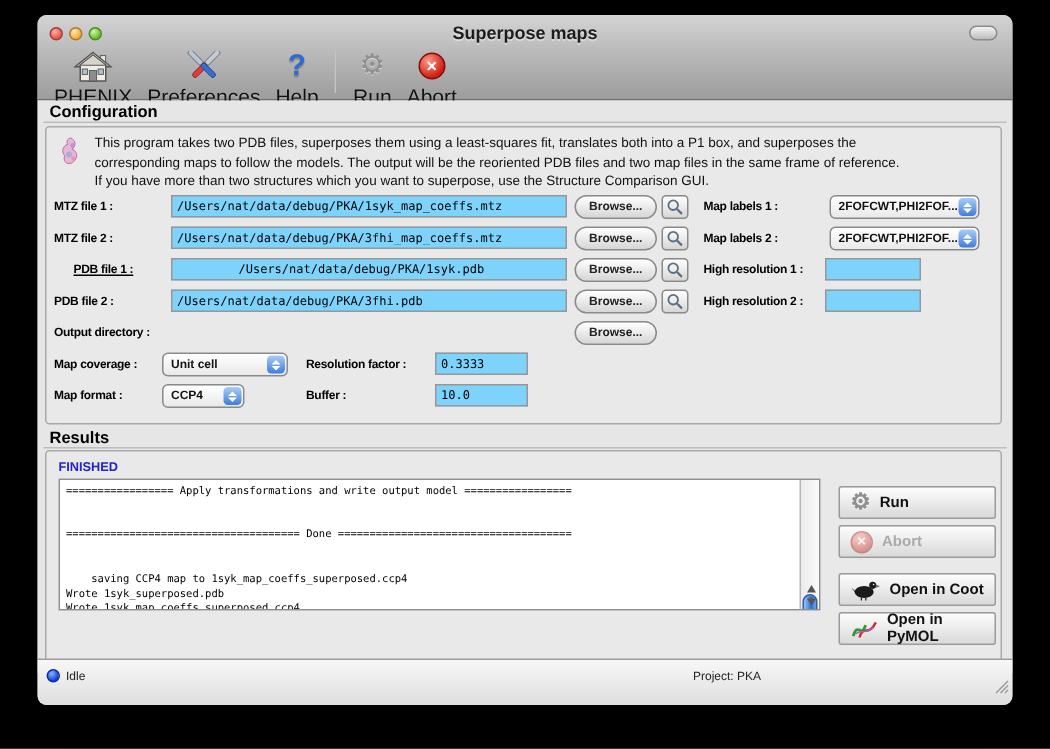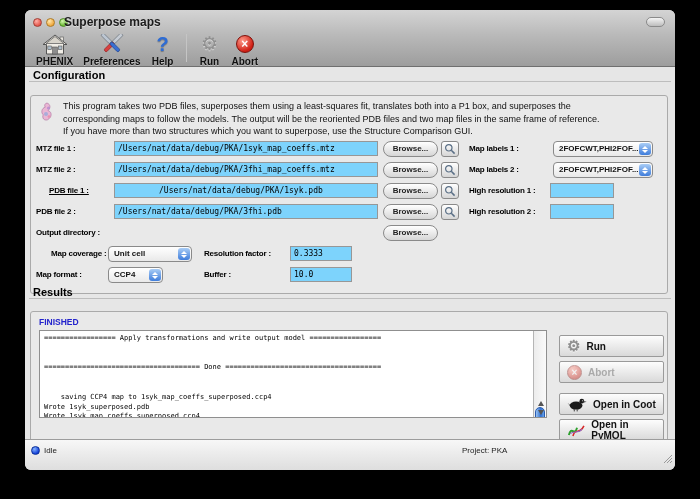--- a/index.html
+++ b/index.html
@@ -10,44 +10,44 @@
             box-shadow:0 8px 22px rgba(0,0,0,.85); }
   
   .chrome { position:absolute; left:0; top:0; width:100%; height:57px;
             background:linear-gradient(#d4d4d4, #b9b9b9 45%, #9d9d9d);
             border-bottom:1px solid #6f6f6f; }
   .titlebar { position:absolute; left:0; top:0; width:100%; height:22px; }
   .tl { position:absolute; top:8px; width:9px; height:9px; border-radius:50%; }
   .tl.red    { left:8px;  background:radial-gradient(circle at 35% 30%, #ffb0a8, #e4574b 70%); border:1px solid #a33c33; }
   .tl.yellow { left:21px; background:radial-gradient(circle at 35% 30%, #ffe9b0, #f0a93f 70%); border:1px solid #ad7b27; }
   .tl.green  { left:34px; background:radial-gradient(circle at 35% 30%, #d4f7b0, #67b92e 70%); border:1px solid #4c8a24; }
-  .wtitle { position:absolute; left:0; right:0; top:5px; text-align:left;
-            font-size:12px; font-weight:bold; color:#1c1c1c; text-shadow:0 1px 0 rgba(255,255,255,.4);padding-left:39px; }
+  .wtitle { position:absolute; left:0; right:0; top:5px; text-align:center;
+            font-size:12px; font-weight:bold; color:#1c1c1c; text-shadow:0 1px 0 rgba(255,255,255,.4); }
   .lozenge { position:absolute; right:10px; top:7px; width:19px; height:10px;
              border-radius:5px; border:1px solid #8a8a8a;
              background:linear-gradient(#f4f4f4,#bdbdbd); }
   .toolbar { position:absolute; left:6px; top:23px; height:33px; display:flex; align-items:flex-start; }
   .tbitem { min-width:34px; padding:0 5px; text-align:center; cursor:default; }
   .tbitem .ticon { height:22px; display:flex; align-items:center; justify-content:center; }
-  .tbitem .tlabel { font-size:10px; color:#111; margin-top:1px; text-shadow:0 1px 0 rgba(255,255,255,.35);font-weight:bold; }
+  .tbitem .tlabel { font-size:14px; color:#111; margin-top:1px; text-shadow:0 1px 0 rgba(255,255,255,.35); }
   .tbdivider { width:1px; height:28px; margin:1px 6px 0 6px; background:#8a8a8a;
                border-right:1px solid rgba(255,255,255,.5); }
   .gear-glyph { font-size:19px; color:#8f8f8f; text-shadow:0 1px 0 rgba(255,255,255,.5); line-height:20px; }
   .abort-badge { width:18px; height:18px; border-radius:50%;
                  background:radial-gradient(circle at 35% 30%, #ff9a8a, #cf1f14 70%);
                  border:1px solid #7e100a; color:#fff; font-weight:bold; font-size:12px;
                  line-height:16px; text-align:center; }
   .abort-badge.small { width:15px; height:15px; font-size:10px; line-height:13px; }
   .help-glyph { font-size:20px; font-weight:bold; color:#2e6cd4; text-shadow:0 1px 1px rgba(0,0,0,.3); }
   
   .content { position:absolute; left:0; top:57px; width:100%; bottom:21px; background:#e6e6e6; }
   .section-title { position:absolute; font-size:11px; font-weight:bold; color:#000; }
   .section-rule { position:absolute; left:4px; width:642px; height:1px; background:#bdbdbd; }
   .groupbox { position:absolute; left:5px; width:638px; border:1px solid #aaa;
-              border-radius:3px; background:#e9e9e9;margin-top:11px; }
+              border-radius:3px; background:#e9e9e9; }
   .desc-text { position:absolute; font-size:9px; line-height:12.5px; color:#111; white-space:pre; }
   .flabel { position:absolute; font-size:8px; font-weight:bold; letter-spacing:-0.2px;
             color:#000; line-height:15px; white-space:nowrap; }
   .tinput { position:absolute; height:15px; border:1px solid #979797; background:#7dd3fc;
             font-family:"DejaVu Sans Mono", monospace; font-size:8px; padding:0 3px;
             color:#000; border-radius:0; }
   .pill-btn { position:absolute; height:16px; border:1px solid #8a8a8a; border-radius:8px;
               background:linear-gradient(#ffffff,#d6d6d6); font-size:8px; font-weight:bold;
               color:#222; text-align:center; line-height:14px; cursor:default; }
   .sq-btn { position:absolute; width:18px; height:16px; border:1px solid #8a8a8a; border-radius:3px;
@@ -226,21 +226,21 @@
           <circle cx="4.8" cy="4.8" r="3.2" fill="none" stroke="#5a6f86" stroke-width="1.2"></circle>
           <line x1="7.3" y1="7.3" x2="10.6" y2="10.6" stroke="#5a6f86" stroke-width="1.5"></line>
         </svg>
       </div>
       <div class="flabel" style="left:438px; top:108px;">High resolution 2 :</div>
       <input class="tinput" style="left: 519px; top: 108px; width: 64px;" value="">
 
       <div class="flabel" style="left:5px; top:129px;">Output directory :</div>
       <div class="pill-btn" style="left:352px; top:129px; width:55px;">Browse...</div>
 
-      <div class="flabel" style="left:20px; top:150px;text-align:center;">Map coverage :</div>
+      <div class="flabel" style="left:5px; top:150px;text-align:center;">Map coverage :</div>
       <div class="dropdown" style="left:77px; top:150px; width:84px;">
         <span>Unit cell</span>
         <span class="stepper">
             <i class="arr-up"></i>
             <i class="arr-dn"></i>
           </span>
       </div>
       <div class="flabel" style="left:173px; top:150px;">Resolution factor :</div>
       <input class="tinput" style="left: 259px; top: 150px; width: 62px;" value="0.3333">
 

